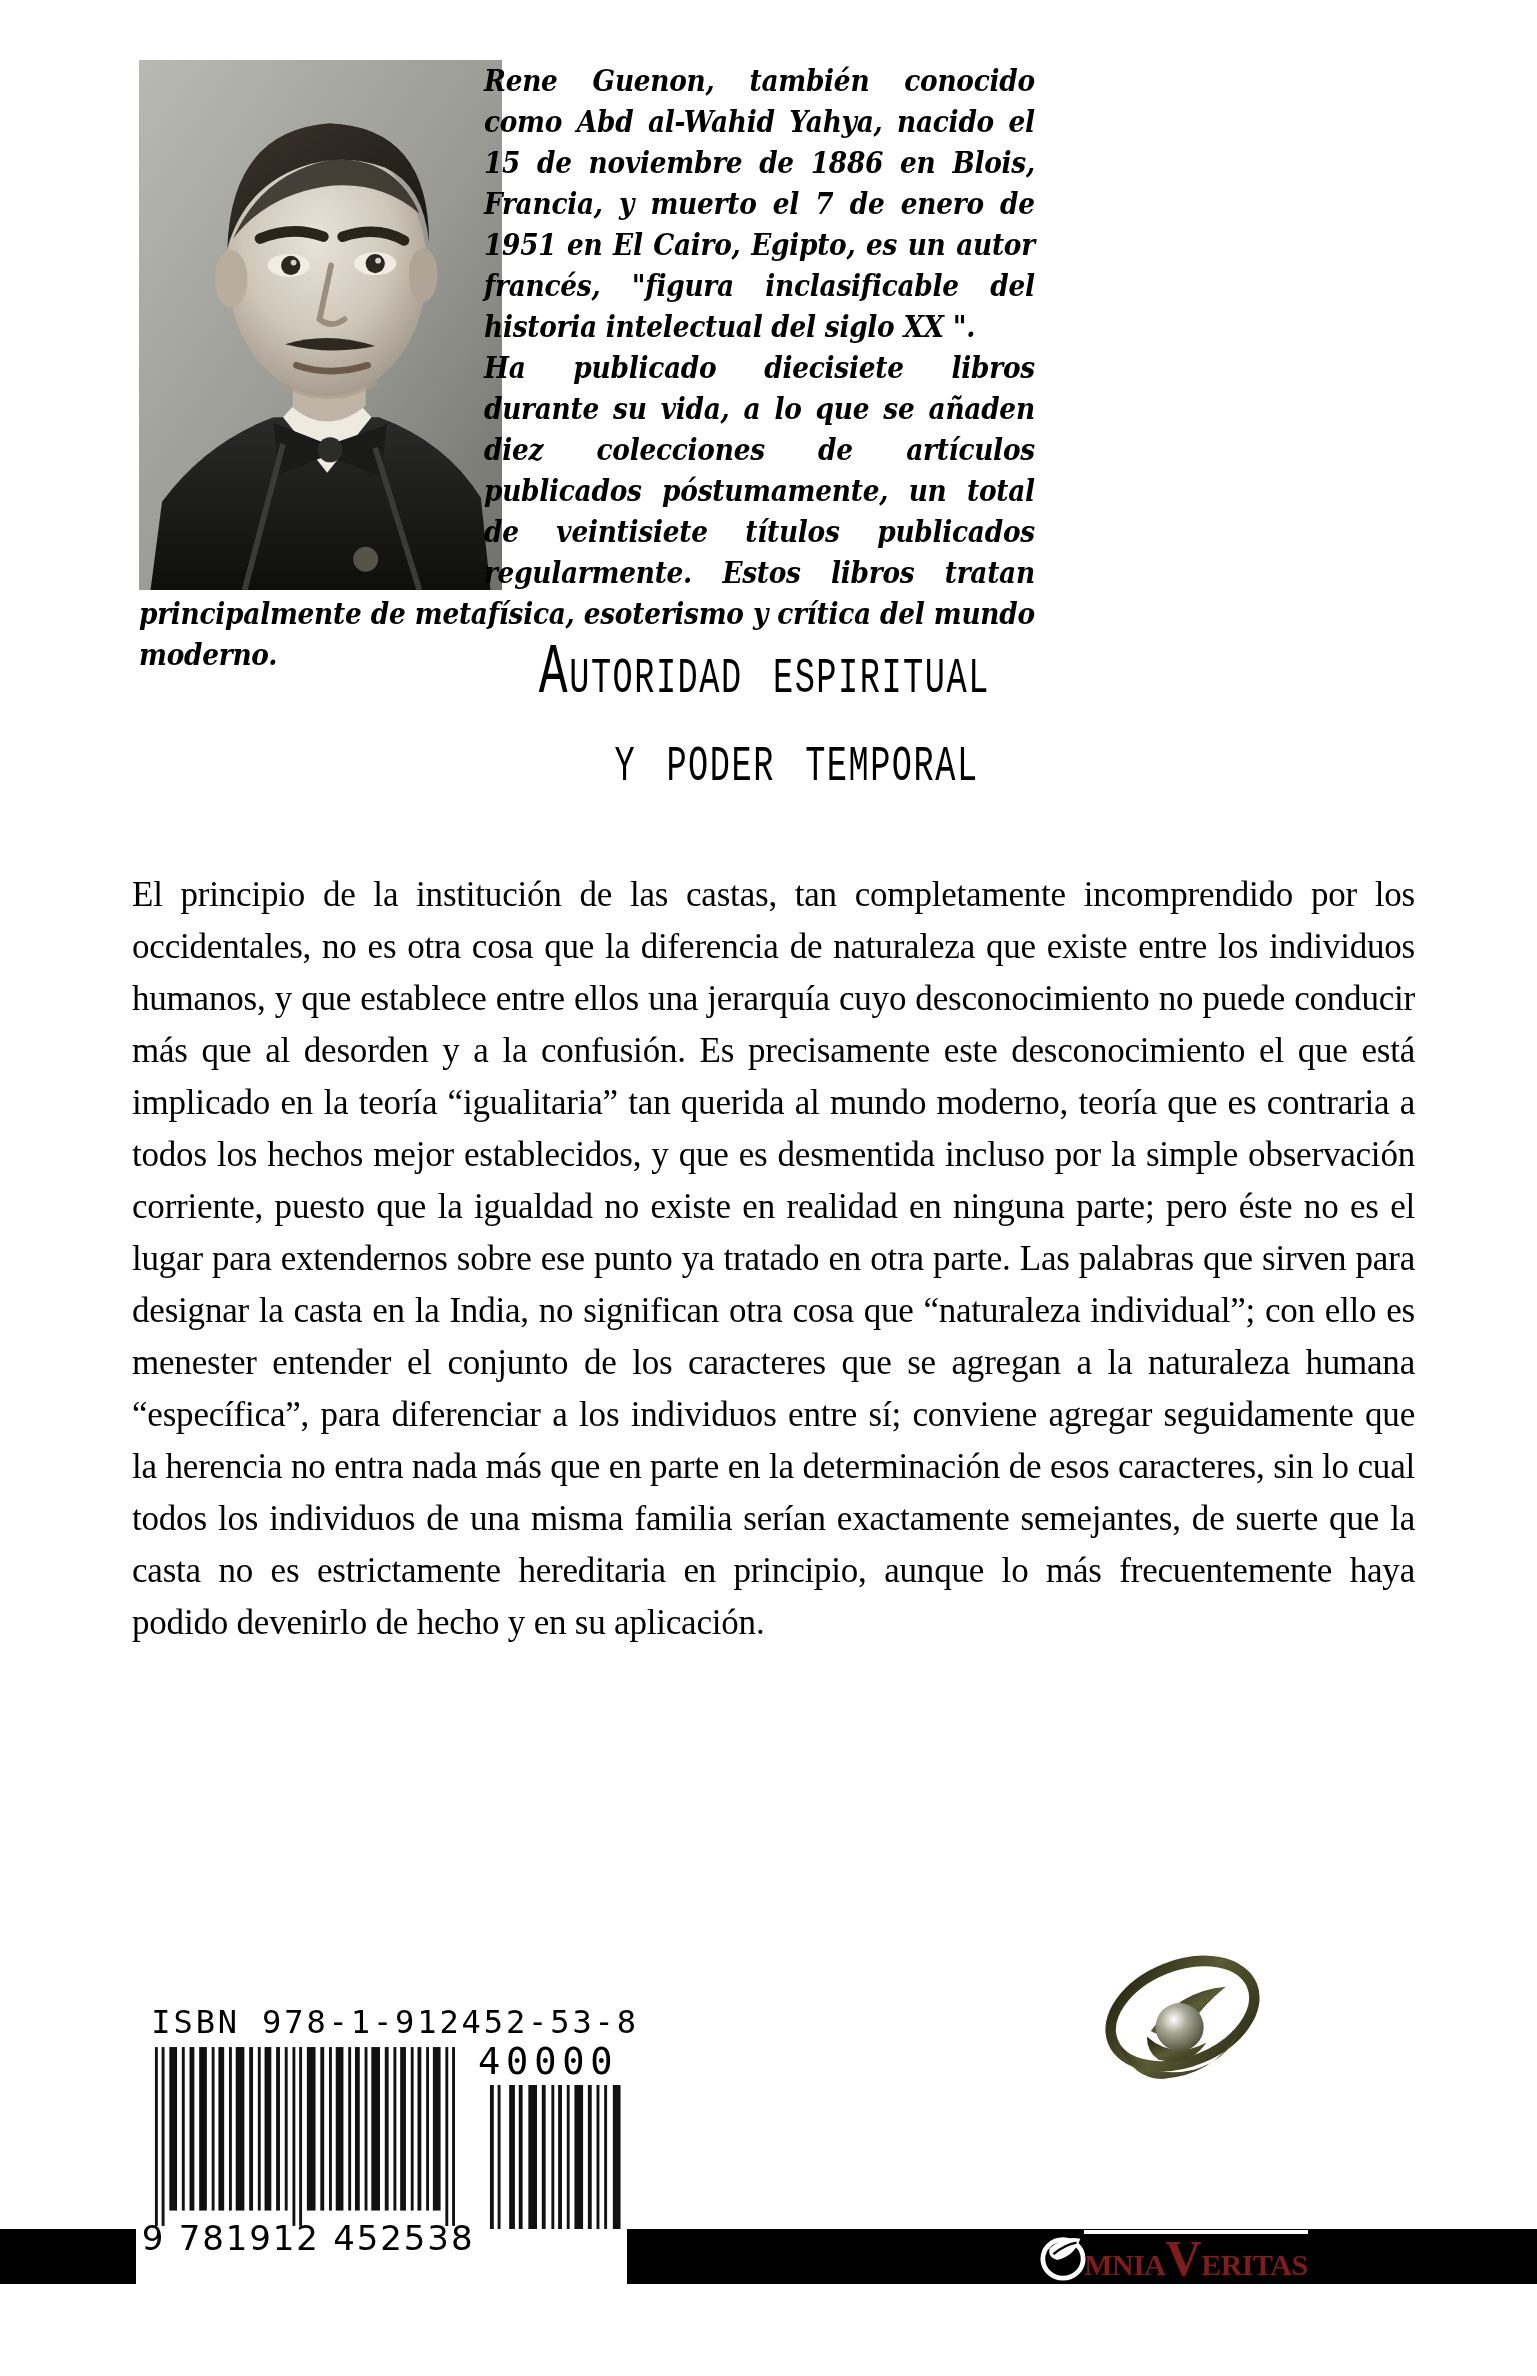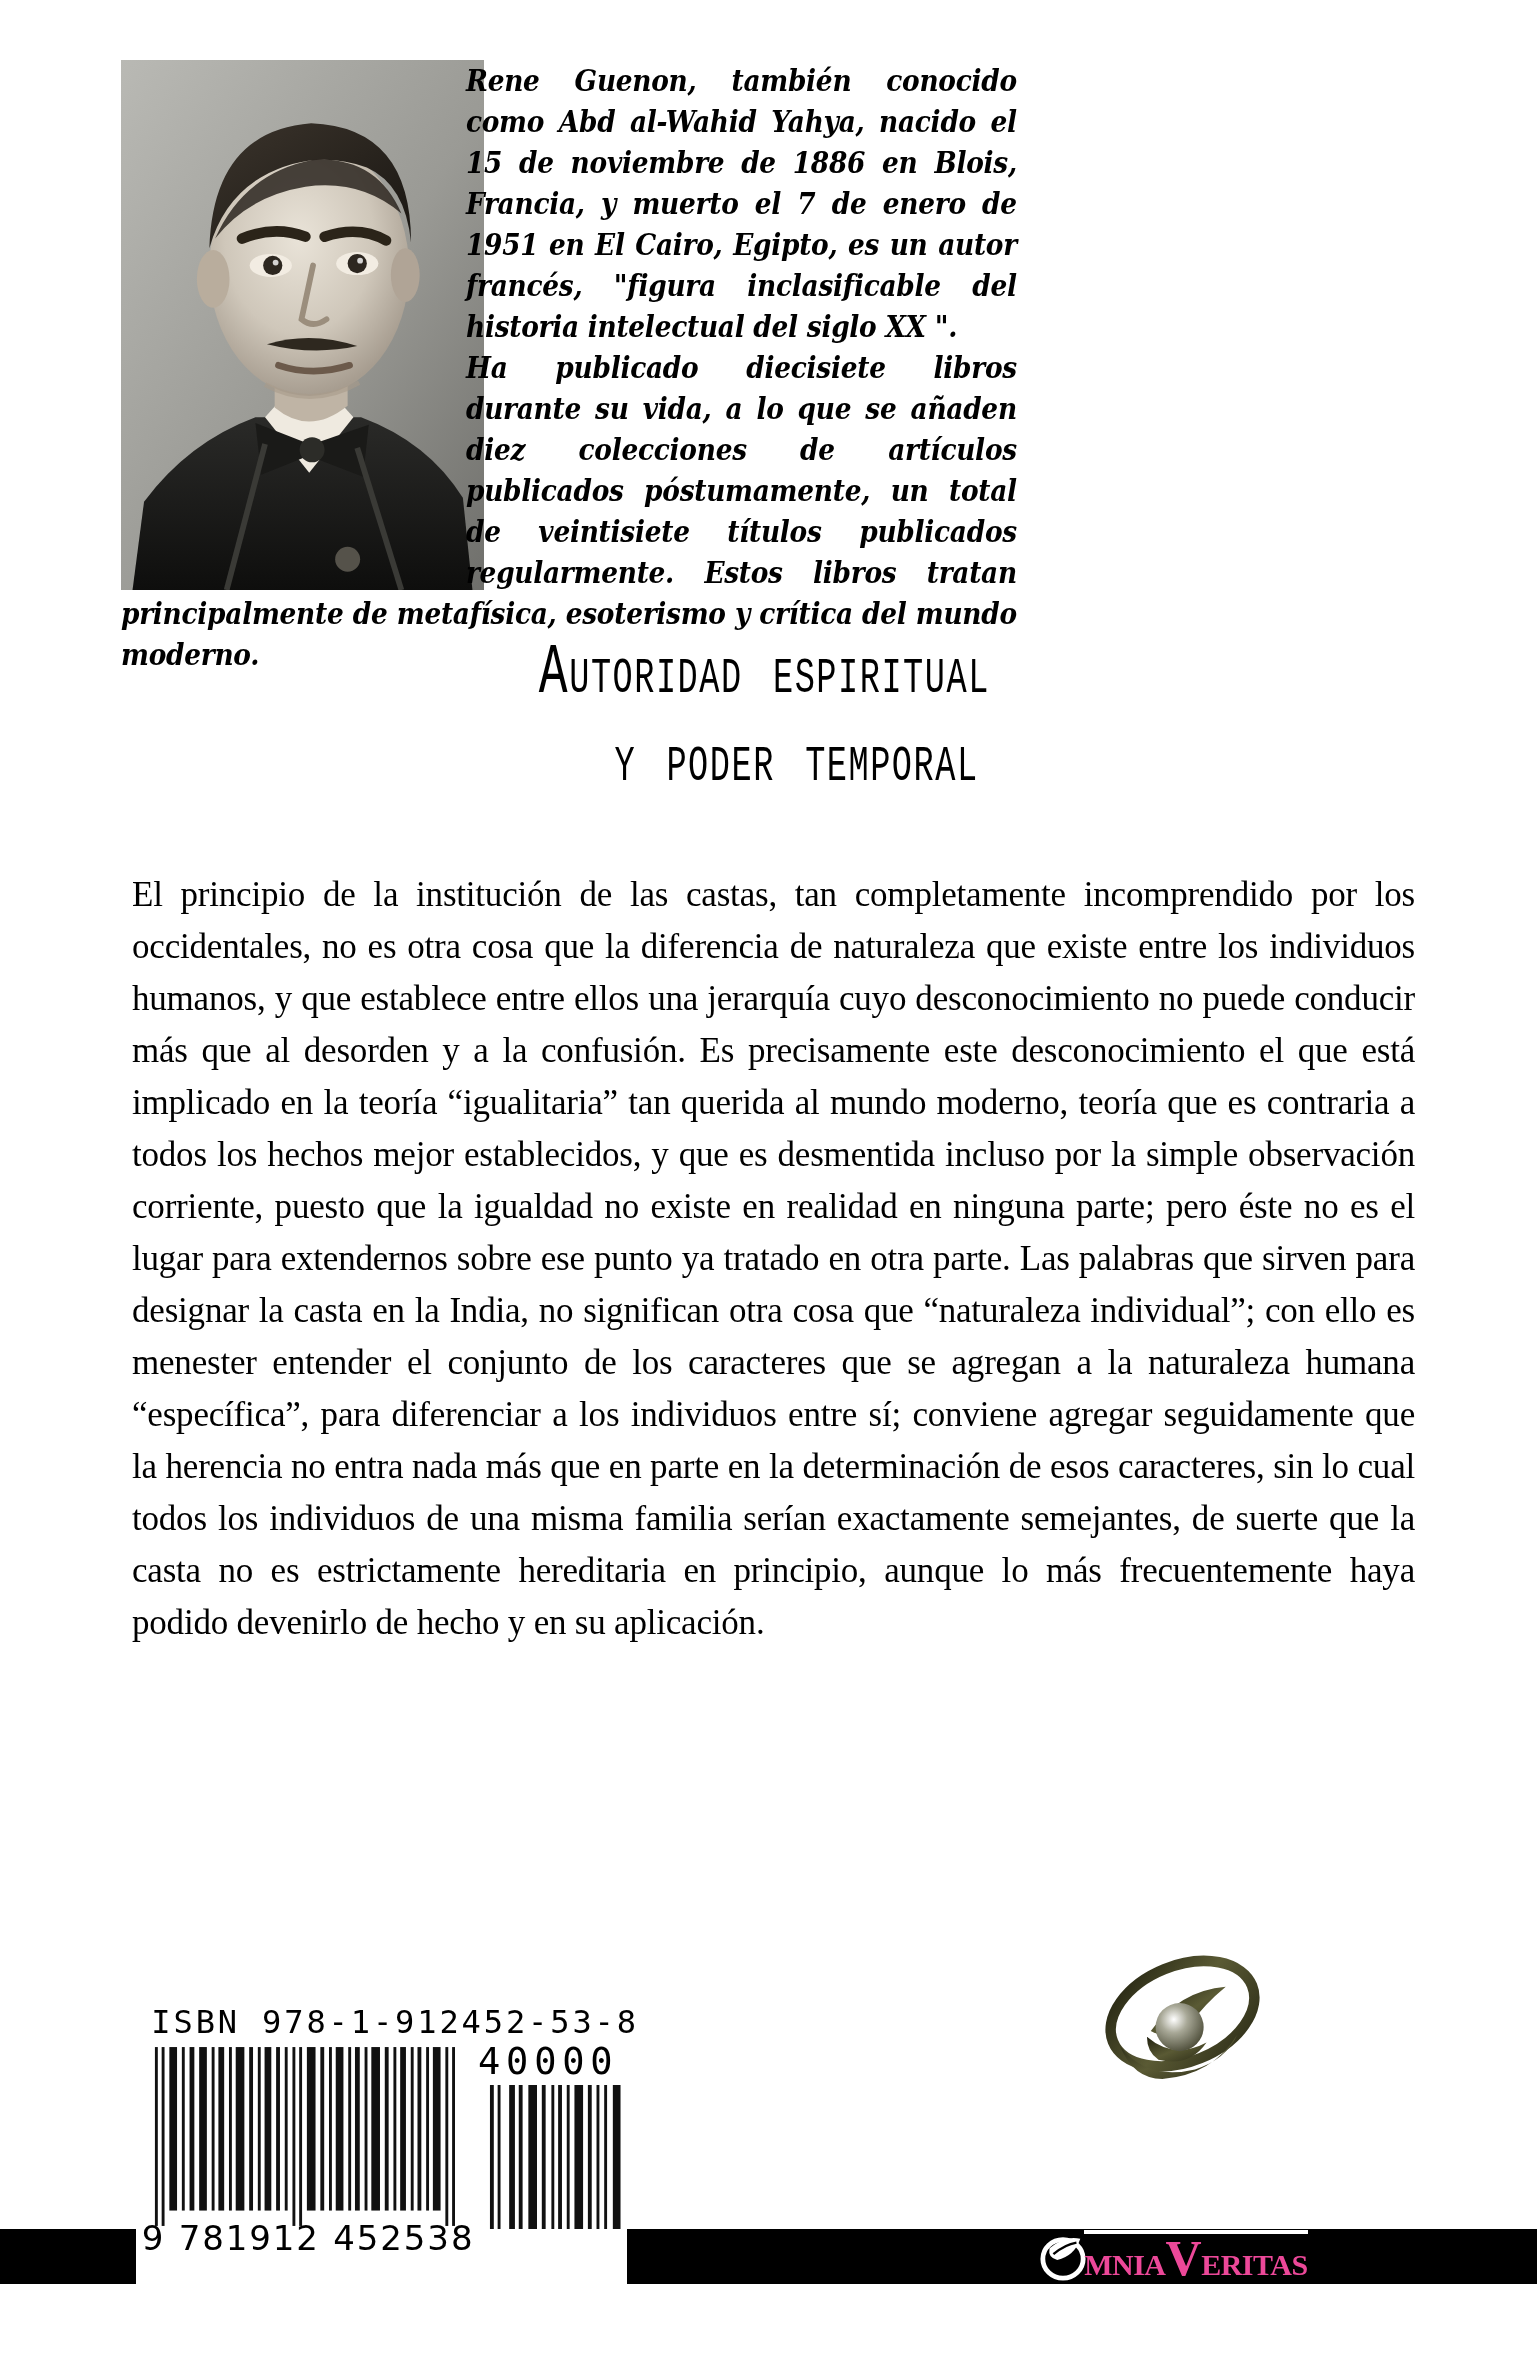--- a/index.html
+++ b/index.html
@@ -13,21 +13,21 @@
     height: 2377px;
     position: relative;
     overflow: hidden;
     font-family: "Liberation Serif", serif;
     color: #000000;
   }
 
   
   .author-block {
     position: absolute;
-    left: 121px;
+    left: 139px;
     top: 60px;
     width: 1287px;
     height: 538px;
   }
   .portrait {
     float: left;
     width: 363px;
     height: 530px;
     margin-right: 29px;
     position: relative;
@@ -164,21 +164,21 @@
   }
 
   
   .brand {
     position: absolute;
     left: 1038px;
     top: 2231px;
     height: 52px;
     display: flex;
     align-items: center;
-    color: #ec4899;
+    color: #7f1d1d;
     white-space: nowrap;
   }
   .brand-o { display: inline-block; width: 50px; height: 48px; margin-right: -3.8px; }
   .brand-text {
     font-family: "Liberation Serif", serif;
     font-variant: small-caps;
     font-weight: bold;
     font-size: 43px;
     letter-spacing: -0.5px;
     border-top: 4.8px solid #ffffff;

